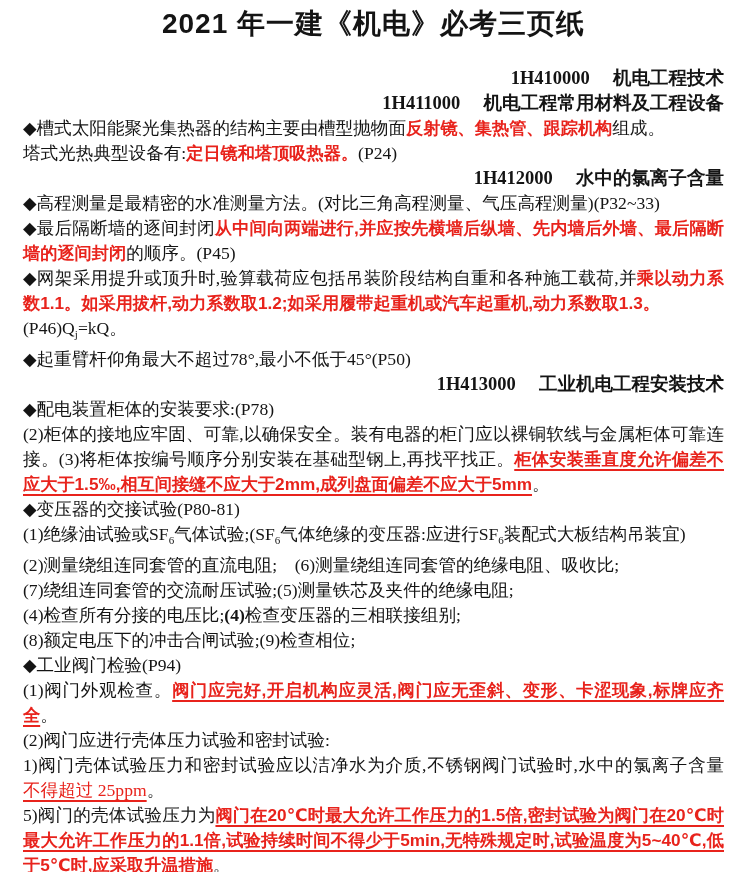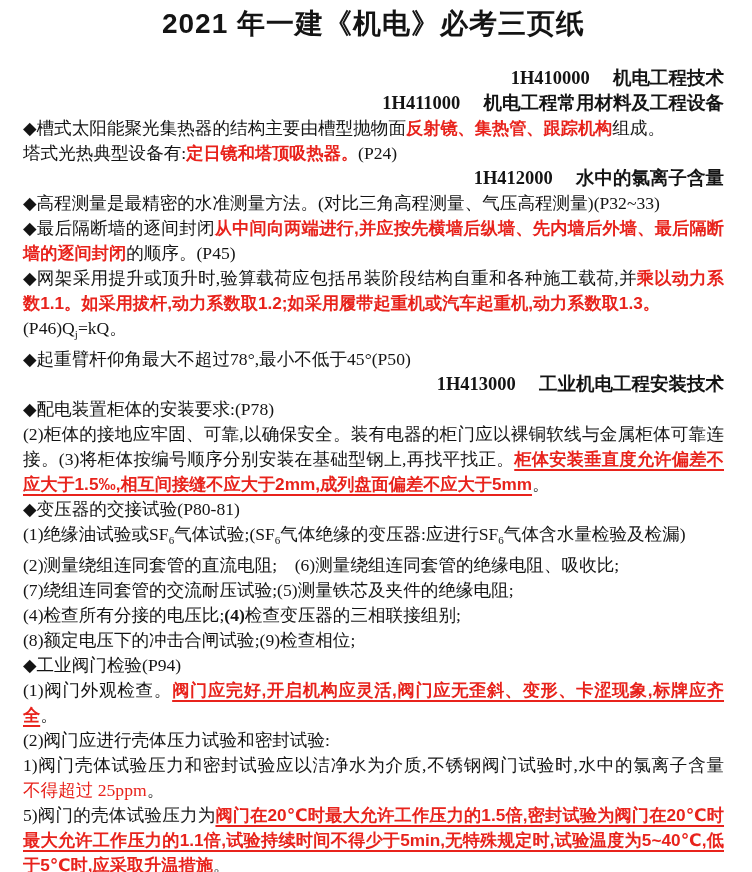--- a/index.html
+++ b/index.html
@@ -37,21 +37,21 @@
     font-size:17.2px;
   }
   .rru {
     color:var(--red); font-weight:bold;
     font-family:"Liberation Sans","DejaVu Sans",sans-serif;
     font-size:17.2px;
     text-decoration:underline; text-underline-offset:4px; text-decoration-thickness:1.5px;
   }
   .rrn {
     color:var(--red);
-    text-underline-offset:4px; text-decoration-thickness:1.5px;
+    text-decoration:underline; text-underline-offset:4px; text-decoration-thickness:1.5px;
   }
   .rsub { font-size:11px; vertical-align:-4px; }
 </style>
 </head>
 <body>
 
 <div class="page">
   <div>
       <div class="title"><span class="rk">2021 年一建《机电》必考三页纸</span></div>
       <div class="heading"><span class="rk">1H410000　 机电工程技术</span></div>
@@ -61,21 +61,21 @@
       <div class="heading"><span class="rk">1H412000　 水中的氯离子含量</span></div>
       <div class="para"><span class="rk">◆高程测量是最精密的水准测量方法。(对比三角高程测量、气压高程测量)(P32~33)</span></div>
       <div class="para"><span class="rk">◆最后隔断墙的逐间封闭</span><span class="rr">从中间向两端进行,并应按先横墙后纵墙、先内墙后外墙、最后隔断墙的逐间封闭</span><span class="rk">的顺序。(P45)</span></div>
       <div class="para"><span class="rk">◆网架采用提升或顶升时,验算载荷应包括吊装阶段结构自重和各种施工载荷,并</span><span class="rr">乘以动力系数1.1。如采用拔杆,动力系数取1.2;如采用履带起重机或汽车起重机,动力系数取1.3。</span></div>
       <div class="para"><span class="rk">(P46)Q</span><span class="rk rsub">j</span><span class="rk">=kQ。</span></div>
       <div class="para"><span class="rk">◆起重臂杆仰角最大不超过78°,最小不低于45°(P50)</span></div>
       <div class="heading"><span class="rk">1H413000　 工业机电工程安装技术</span></div>
       <div class="para"><span class="rk">◆配电装置柜体的安装要求:(P78)</span></div>
       <div class="para"><span class="rk">(2)柜体的接地应牢固、可靠,以确保安全。装有电器的柜门应以裸铜软线与金属柜体可靠连接。(3)将柜体按编号顺序分别安装在基础型钢上,再找平找正。</span><span class="rru">柜体安装垂直度允许偏差不应大于1.5‰,相互间接缝不应大于2mm,成列盘面偏差不应大于5mm</span><span class="rk">。</span></div>
       <div class="para"><span class="rk">◆变压器的交接试验(P80-81)</span></div>
-      <div class="para"><span class="rk">(1)绝缘油试验或SF</span><span class="rk rsub">6</span><span class="rk">气体试验;(SF</span><span class="rk rsub">6</span><span class="rk">气体绝缘的变压器:应进行SF</span><span class="rk rsub">6</span><span class="rk">气体含水量检验及检漏)</span></div>
+      <div class="para"><span class="rk">(1)绝缘油试验或SF</span><span class="rk rsub">6</span><span class="rk">气体试验;(SF</span><span class="rk rsub">6</span><span class="rk">气体绝缘的变压器:应进行SF</span><span class="rk rsub">6</span><span class="rk">装配式大板结构吊装宜)</span></div>
       <div class="para"><span class="rk">(2)测量绕组连同套管的直流电阻;　(6)测量绕组连同套管的绝缘电阻、吸收比;</span></div>
       <div class="para"><span class="rk">(7)绕组连同套管的交流耐压试验;(5)测量铁芯及夹件的绝缘电阻;</span></div>
       <div class="para"><span class="rk">(4)检查所有分接的电压比;</span><span class="rb">(4)</span><span class="rk">检查变压器的三相联接组别;</span></div>
       <div class="para"><span class="rk">(8)额定电压下的冲击合闸试验;(9)检查相位;</span></div>
       <div class="para"><span class="rk">◆工业阀门检验(P94)</span></div>
       <div class="para"><span class="rk">(1)阀门外观检查。</span><span class="rru">阀门应完好,开启机构应灵活,阀门应无歪斜、变形、卡涩现象,标牌应齐全</span><span class="rk">。</span></div>
       <div class="para"><span class="rk">(2)阀门应进行壳体压力试验和密封试验:</span></div>
       <div class="para"><span class="rk">1)阀门壳体试验压力和密封试验应以洁净水为介质,不锈钢阀门试验时,水中的氯离子含量　</span><span class="rrn">不得超过 25ppm</span><span class="rk">。</span></div>
       <div class="para"><span class="rk">5)阀门的壳体试验压力为</span><span class="rru">阀门在20℃时最大允许工作压力的1.5倍,密封试验为阀门在20℃时最大允许工作压力的1.1倍,试验持续时间不得少于5min,无特殊规定时,试验温度为5~40℃,低于5℃时,应采取升温措施</span><span class="rk">。</span></div>
     </div>

